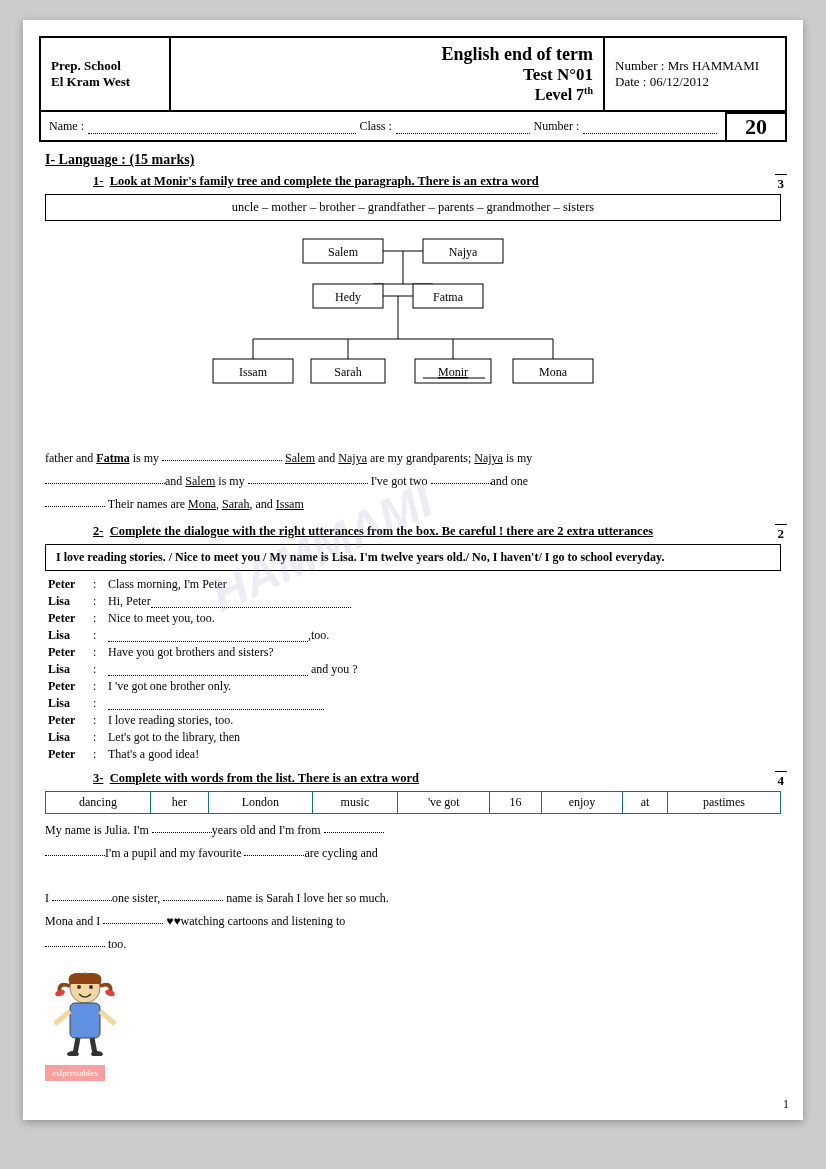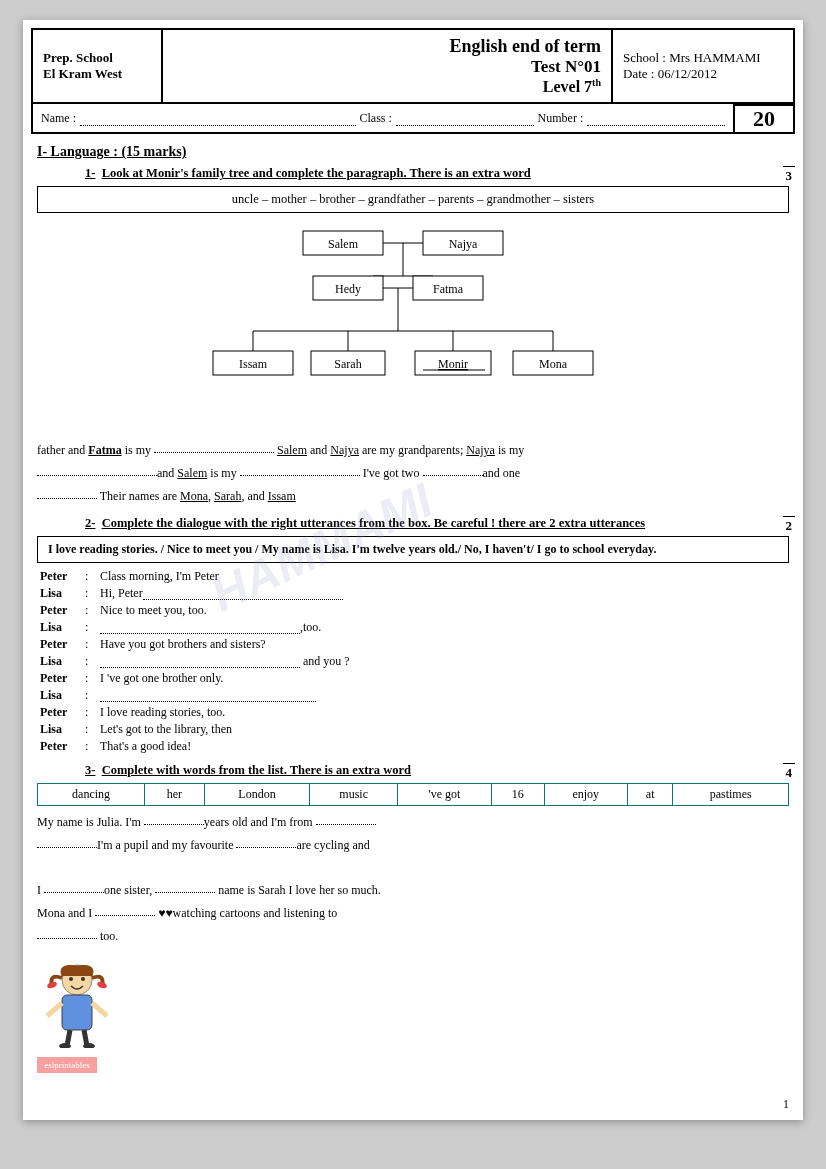--- a/index.html
+++ b/index.html
@@ -8,21 +8,21 @@
       display: flex;
       justify-content: center;
       align-items: flex-start;
       padding: 20px;
       font-family: 'Times New Roman', Times, serif;
     }
     .page {
       background: white;
       width: 780px;
       min-height: 1100px;
-      padding: 0;
+      padding: 8px;
       position: relative;
       box-shadow: 0 2px 8px rgba(0,0,0,0.3);
     }
     sup { font-size: 10px; }
     
     .content {
       padding: 2px 14px 10px 14px;
     }
     .section-title {
       font-size: 14px;
@@ -108,21 +108,21 @@
       <div>El Kram West</div>
     </div>
     <div style="flex:1; text-align:right; padding:6px 10px; border-right:2px solid #000;">
       <div style="font-size:18px; font-weight:bold;">English end of term</div>
       <div style="font-size:17px; font-weight:bold;">Test N°01</div>
       <div style="font-size:16px; font-weight:bold;">
         <span>Level 7</span><sup>th</sup>
       </div>
     </div>
     <div style="padding:6px 10px; font-size:13px; min-width:180px; display:flex; flex-direction:column; justify-content:center;">
-      <div>School : Mrs HAMMAMI</div>
+      <div>Number : Mrs HAMMAMI</div>
       <div>Date : 06/12/2012</div>
     </div>
   </div>
 
   <div style="display:flex; align-items:stretch; margin: 0 8px;">
     <div style="flex:1; border-left:2px solid #000; border-right:2px solid #000; border-bottom:2px solid #000; padding:4px 8px; font-size:12px; display:flex; align-items:center; gap:4px;">
       <span>Name :</span>
       <span style="flex:2; border-bottom:1px dotted #000; display:inline-block;">&nbsp;</span>
       <span>Class :</span>
       <span style="flex:1; border-bottom:1px dotted #000; display:inline-block;">&nbsp;</span>

